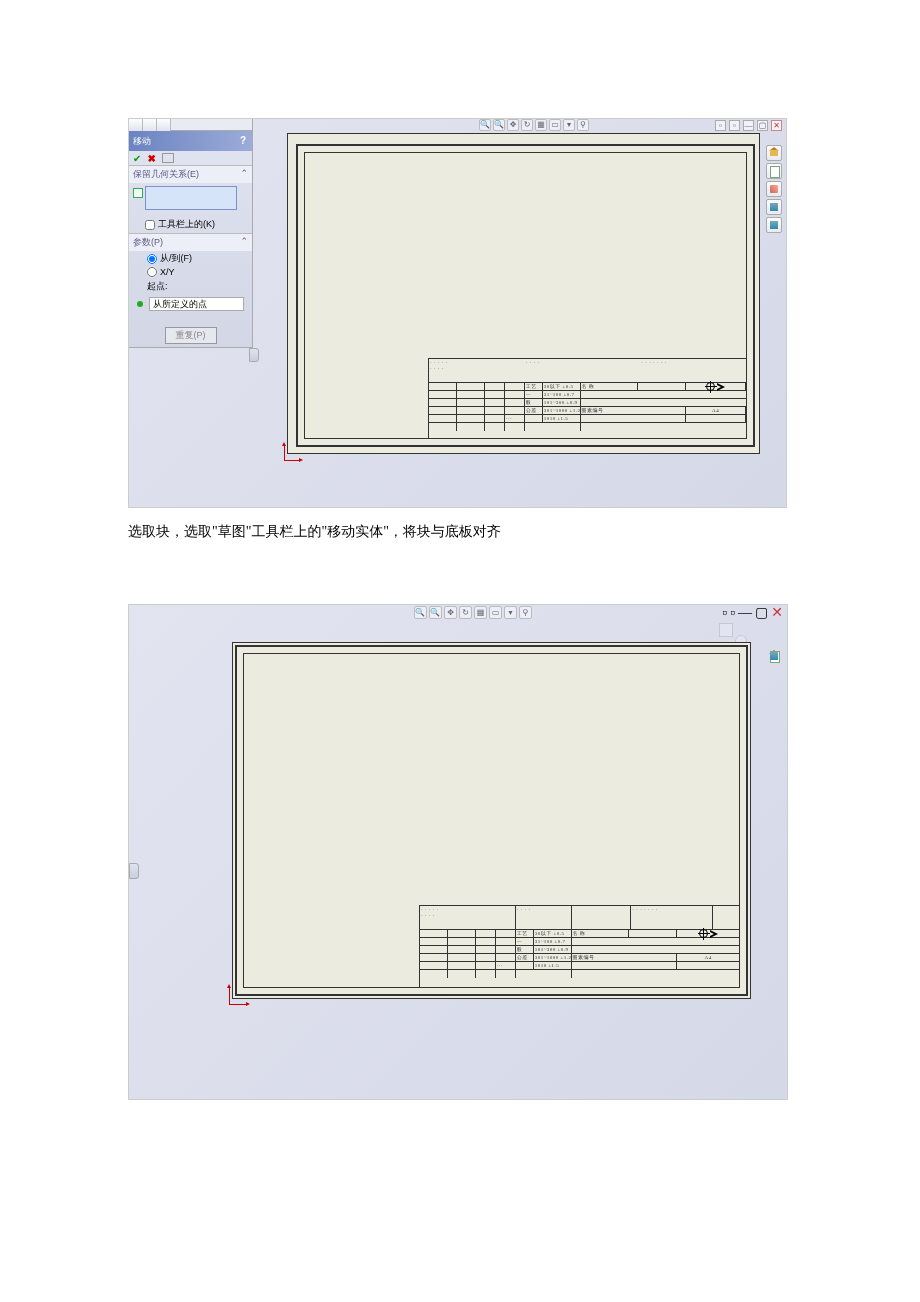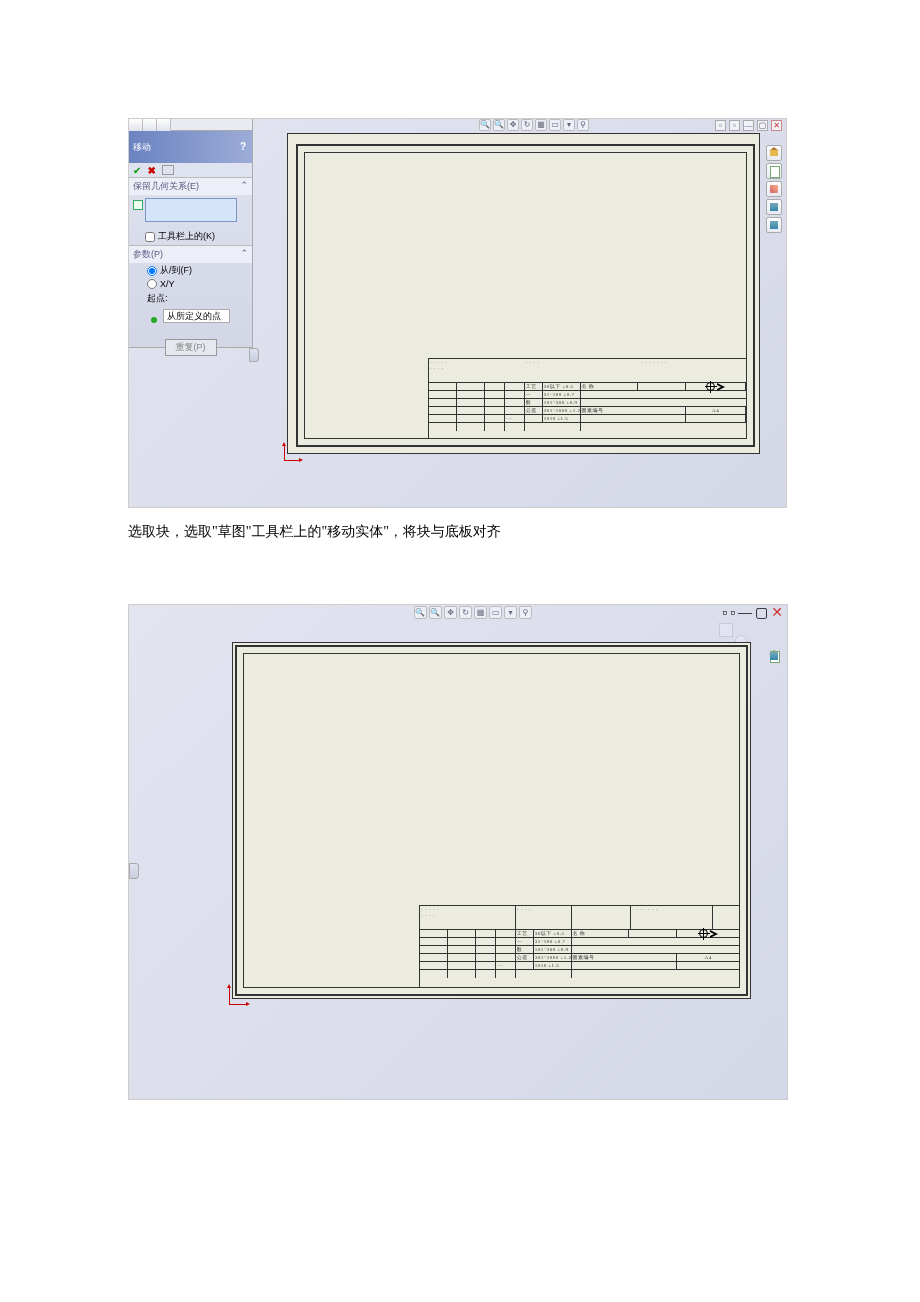--- a/index.html
+++ b/index.html
@@ -6,38 +6,38 @@
   body { background: #fff; font-family: "SimSun", "宋体", serif; font-size: 14px; color: #000; width: 920px; }
   .page { padding: 118px 128px 60px 128px; }
   .caption { font-size: 14px; line-height: 24px; margin-top: 12px; color: #000; font-family: "SimSun", "宋体", serif; }
   .block { margin-bottom: 60px; }
 
   
   .shot1 { width: 659px; height: 390px; background: linear-gradient(135deg, #e2e4f0 0%, #d5d8e7 100%); position: relative; overflow: hidden; border: 1px solid #ccc; }
   .panel1 { position: absolute; left: 0; top: 0; width: 124px; height: 229px; background: linear-gradient(to bottom, #e0e3ef 0%, #d3d6e5 100%); border-right: 1px solid #aaa; border-bottom: 1px solid #aaa; font-size: 9px; font-family: "Microsoft YaHei", sans-serif; }
   .panel1-tabs { height: 12px; background: #e8ebf2; border-bottom: 1px solid #aaa; display:flex; }
   .panel1-tabs .tabi { width: 14px; height: 12px; border-right: 1px solid #bbb; background: linear-gradient(to bottom, #fefefe, #e0e3ee); }
-  .panel1-title { height: 32px; background: linear-gradient(to right, #6b83c1, #9cacd8); color: #fff; font-size: 9px; line-height: 16px; padding: 0 4px; display:flex; justify-content:space-between; align-items:center; }
+  .panel1-title { height: 20px; background: linear-gradient(to right, #6b83c1, #9cacd8); color: #fff; font-size: 9px; line-height: 16px; padding: 0 4px; display:flex; justify-content:space-between; align-items:center; }
   .panel1-title .q { color:#fff; font-size:10px; font-weight:bold; margin-right:2px; }
   .panel1-btns { height: 14px; background: #dfe3f0; display:flex; align-items:center; gap:6px; padding:0 4px; }
   .pm-ok { color: #090; font-size:10px; }
   .pm-x { color: #c00; font-size:10px; font-weight:bold; }
   .pm-pin { width:12px; height:10px; background:#dfe3f0; border:1px solid #999; }
   .section1 { border-top: 1px solid #bbb; padding: 2px 4px; font-size: 9px; background: #eceff8; color:#5a5a80; display:flex; justify-content:space-between; }
   .section1 .chev { font-size:9px; }
   .entity-box { padding: 3px 4px 6px 16px; }
   .entity-icon { position:absolute; left:4px; width:10px; height:10px; margin-top:2px; }
   .entity-icon::before { content:""; position:absolute; width:8px; height:8px; border:1px solid #3a6; left:0; top:0; background:#efe; }
   .entity-field { width: 92px; height: 24px; border: 1px solid #7a94c8; background: #d6e4fa; }
   .kbx { display:flex; align-items:center; gap:3px; padding: 2px 0 2px 16px; font-size:9px; color:#000; }
   .kbx input { width:10px; height:10px; }
   .radio-row { display:flex; align-items:center; gap:3px; padding:1px 0 1px 18px; font-size:9px; }
   .radio-row input { width:10px; height:10px; }
   .plabel { font-size:9px; padding: 2px 0 2px 18px; }
-  .defpt { display:flex; align-items:flex-end; gap:6px; padding:2px 22px; }
+  .defpt { display:flex; align-items:center; gap:6px; padding:2px 8px; }
   .defpt .dot { width:6px; height:6px; border-radius:50%; background:#2a2; }
   .defpt .fld { flex:1; height:14px; background:#fff; border:1px solid #aaa; font-size:9px; padding:0 3px; line-height:13px; }
   .repeat-wrap { padding: 14px 0 4px 0; text-align:center; }
   .repeat-btn { font-size:9px; padding:1px 10px; background:#e6e8ef; border:1px solid #999; color:#888; }
   .panel-drag { position:absolute; left:120px; top:229px; width:10px; height:14px; background:linear-gradient(to bottom,#dfe3f0,#c9cee0); border:1px solid #aaa; border-radius:0 3px 3px 0; }
 
   .viewtb1 { position:absolute; left:350px; top:0; width:140px; height:12px; display:flex; gap:2px; }
   .viewtb1 .vtb { width:12px; height:12px; background:#eceff8; border:1px solid #bbb; border-radius:2px; font-size:8px; text-align:center; line-height:10px; color:#667; }
   .wintb { position:absolute; right:4px; top:0; width:70px; height:12px; display:flex; gap:3px; justify-content:flex-end; align-items:center; }
   .wintb .wb { width:11px; height:11px; border:1px solid #aaa; background:#f0f2f8; font-size:8px; line-height:9px; text-align:center; color:#556; }

